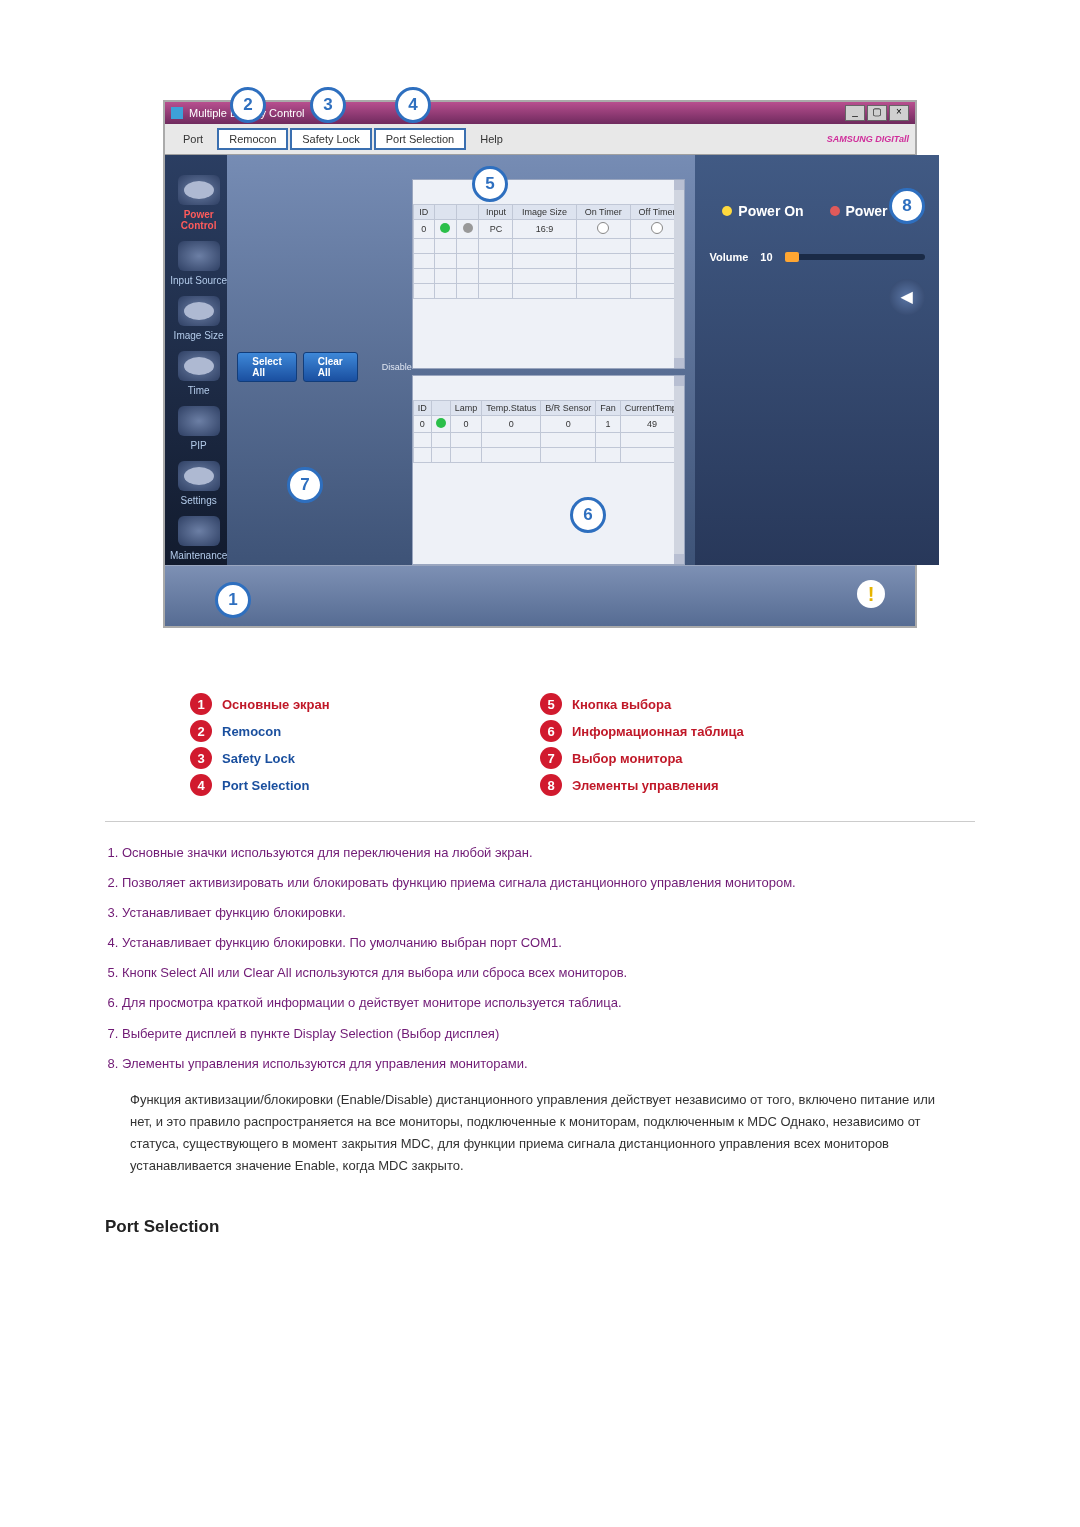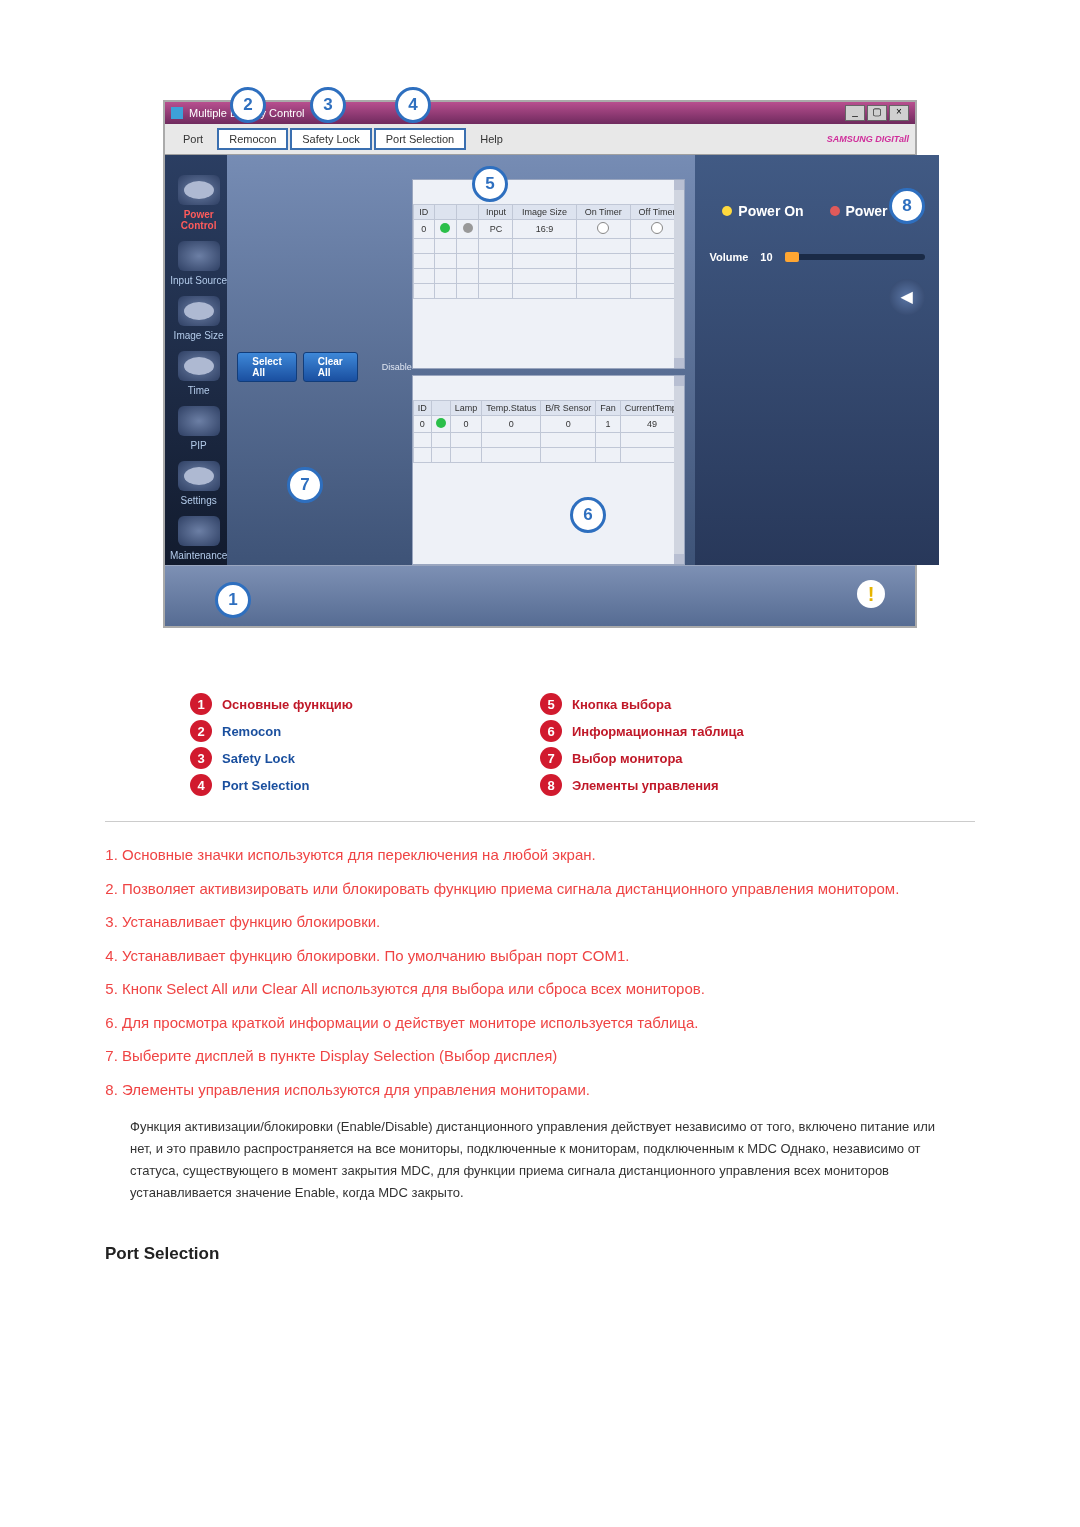--- a/index.html
+++ b/index.html
@@ -195,21 +195,21 @@
   .num-bullet {
     width: 22px; height: 22px; border-radius:50%; background:#d11a2e; color:#fff;
     display:flex; align-items:center; justify-content:center; font-size:13px;
   }
   .legend-item.red { color:#c01828; }
   .legend-item.blue { color:#1a4f9e; }
   hr.sep { border:none; border-top:1px solid #ccc; width: 870px; margin: 20px auto; }
   
   ol.notes {
     width: 870px; margin: 8px auto; padding-left: 34px;
-    font-size: 15px; line-height: 1.7; color: #ef4444;
+    font-size: 13px; line-height: 1.7; color: #701a75;
   }
   ol.notes li { margin-bottom: 8px; }
   .note-block {
     width: 820px; margin: 14px auto 0 auto; font-size:13px; line-height:1.7;
     display:flex;
   }
   .note-label { font-weight:bold; flex-shrink:0; margin-right:6px; }
   h3.section {
     width: 870px; margin: 40px auto 0 auto; font-size: 17px; font-weight: bold; color:#222;
   }
@@ -420,21 +420,21 @@
 
     <div class="bottomstrip">
       <div class="info-icon">!</div>
     </div>
   </div>
 
   <div class="legend">
     <div class="legend-col">
       <div class="legend-item red">
         <span class="num-bullet">1</span>
-        <span>Основные функцию</span>
+        <span>Основные экран</span>
       </div>
       <div class="legend-item blue">
         <span class="num-bullet">2</span>
         <span>Remocon</span>
       </div>
       <div class="legend-item blue">
         <span class="num-bullet">3</span>
         <span>Safety Lock</span>
       </div>
       <div class="legend-item blue">

